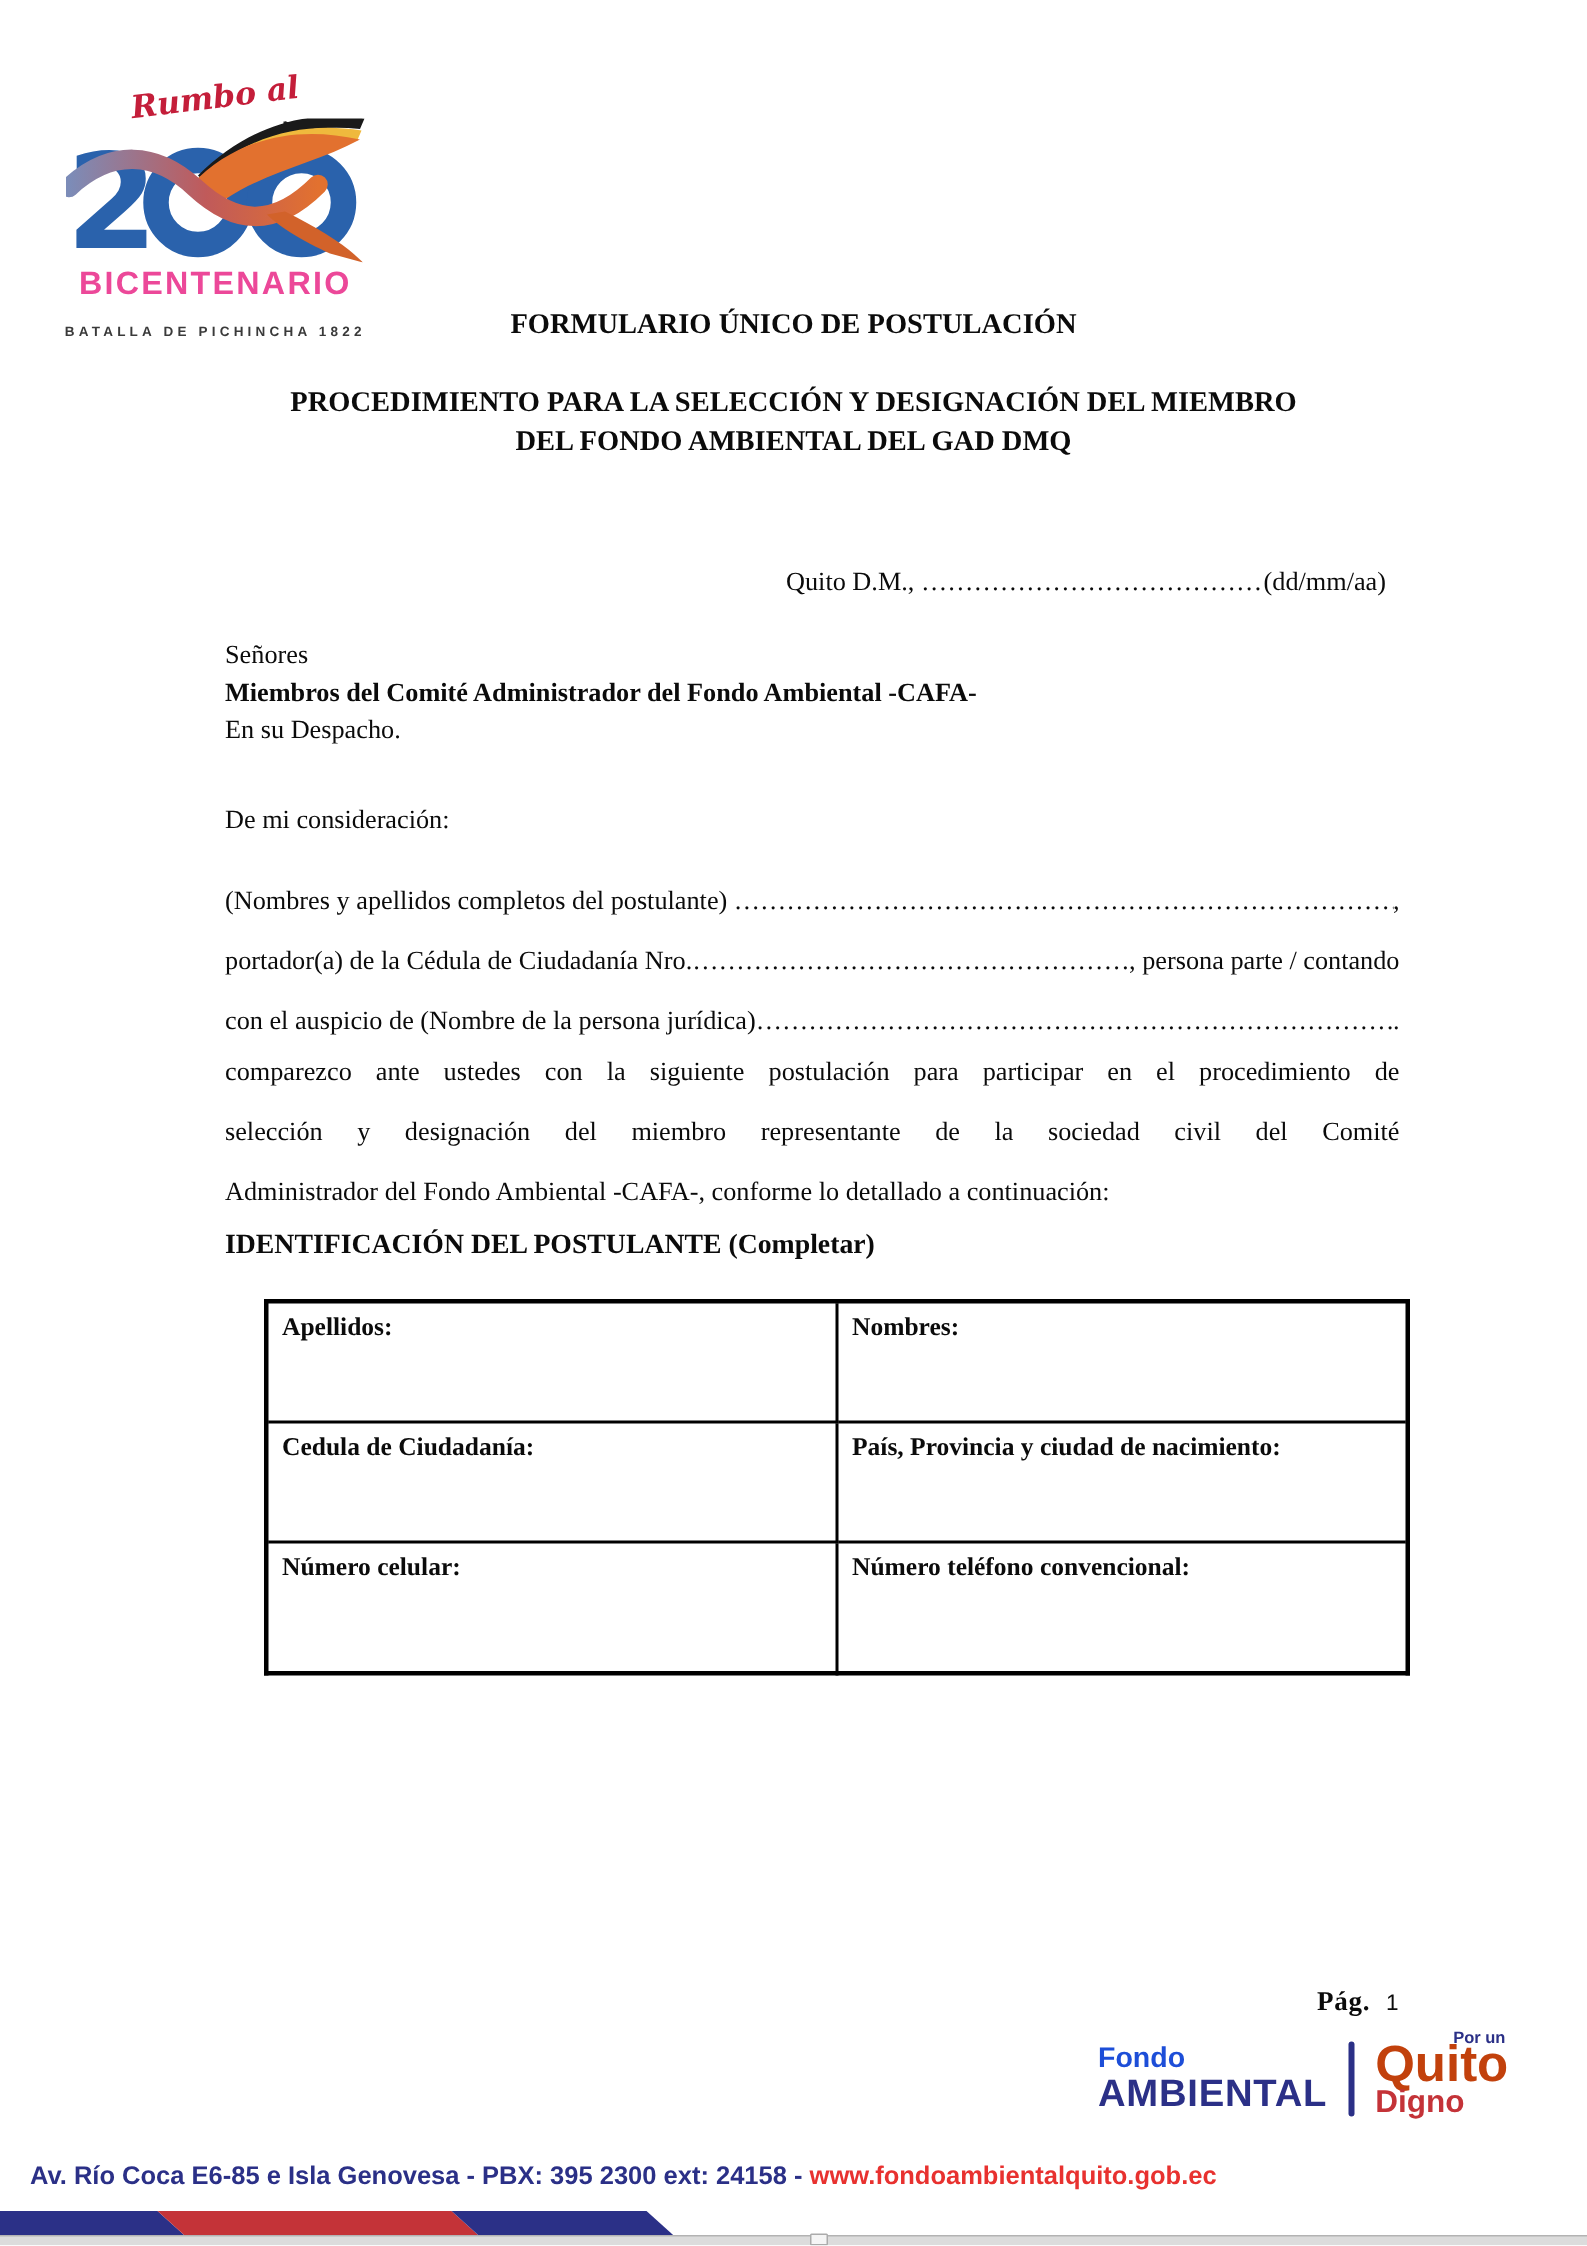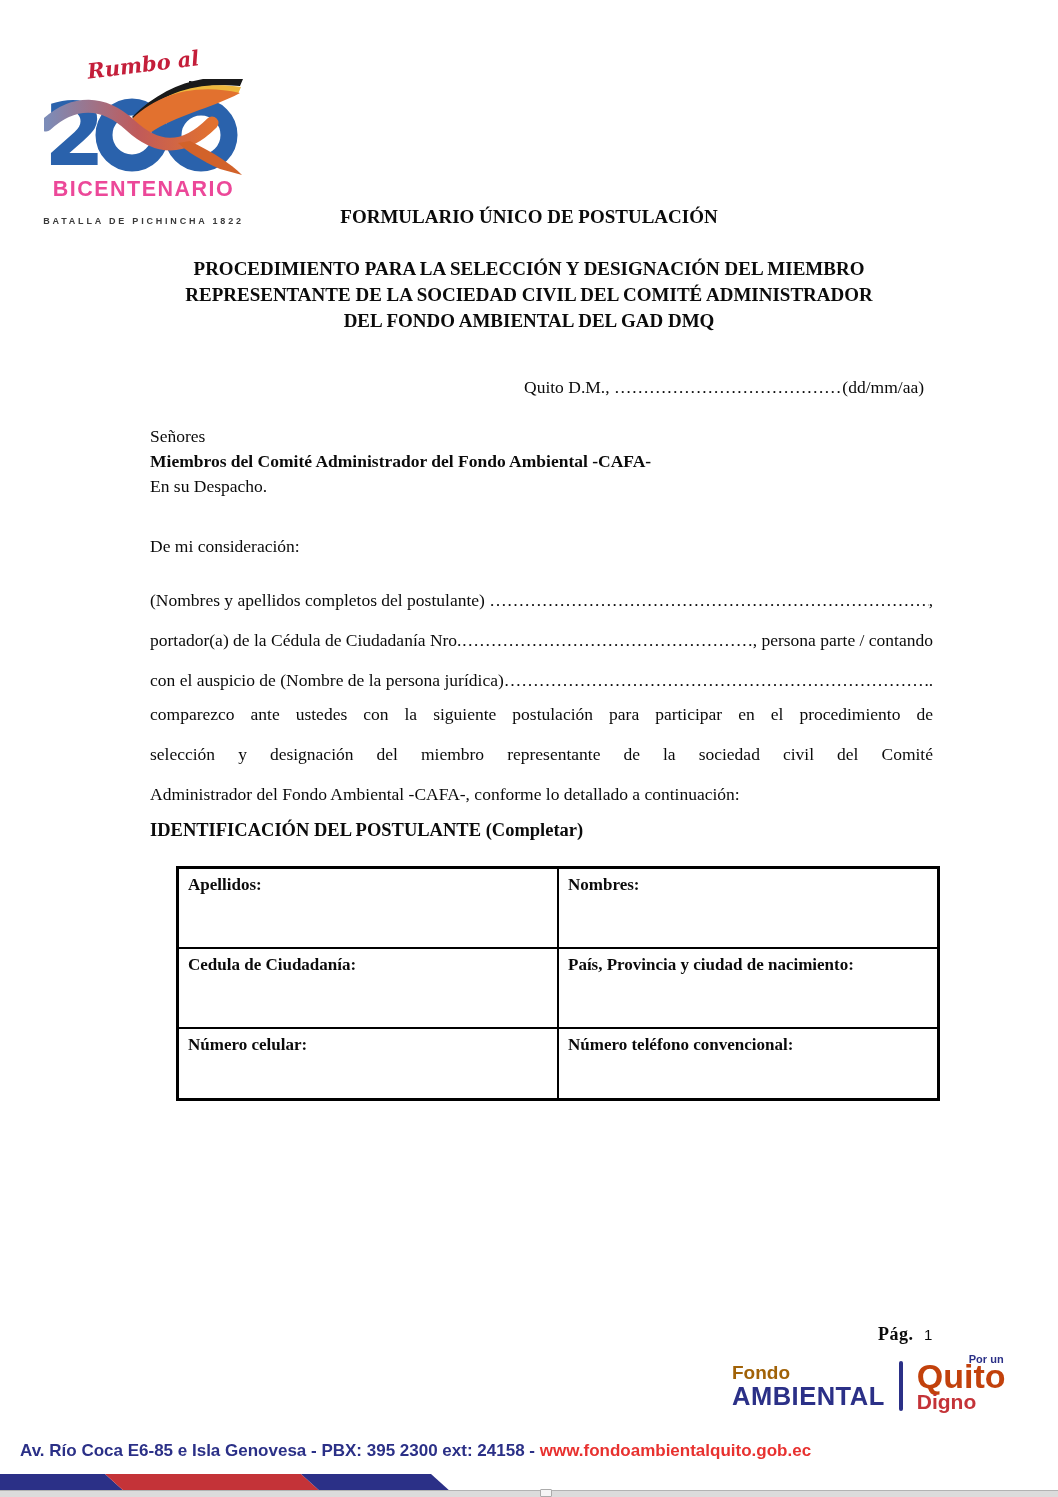--- a/index.html
+++ b/index.html
@@ -57,35 +57,35 @@
   .id-table {
     position:absolute; top:866px; left:148px; width:764px;
     border-collapse:collapse;
   }
   .id-table td {
     border:2px solid #000; vertical-align:top; padding:6px 9px;
     font-size:17px; font-weight:bold; width:50%;
   }
   .id-table tr.r1 td { height:80px; }
   .id-table tr.r2 td { height:80px; }
-  .id-table tr.r3 td { height:72px;font-family:Liberation Serif, serif; }
+  .id-table tr.r3 td { height:88px;font-family:Liberation Serif, serif; }
   .id-table tr.r4 td { height:203px; }
   .id-table { border:3px solid #000;margin-left:28px; }
   .id-table td .wrap { max-width:352px; line-height:23px; }
 
   
   .page-num { position:absolute; top:1324px; left:878px; font-size:18px; }
   .page-num .lbl { font-weight:bold; letter-spacing:0.5px; }
   .page-num .val { font-family:"Liberation Sans", sans-serif; font-size:15px; margin-left:6px; }
 
   
   .brand { position:absolute; top:1360px; left:732px; display:flex; align-items:center;
            font-family:"Liberation Sans", sans-serif; }
   .brand-left { text-align:left; }
-  .brand-fondo { color:#a16207; font-weight:bold; font-size:19px; line-height:20px; }
+  .brand-fondo { color:#1d4ed8; font-weight:bold; font-size:19px; line-height:20px; }
   .brand-ambiental { color:#2b3087; font-weight:bold; font-size:25.5px; line-height:26px; letter-spacing:0.5px; }
   .brand-divider { width:4px; height:50px; background:#2b3087; margin:0 14px; border-radius:2px; }
   .brand-right { position:relative; text-align:left; }
   .brand-porun { position:absolute; top:-7px; left:52px; color:#2b3087; font-weight:bold; font-size:11px; }
   .brand-quito { color:#c2410c; font-weight:bold; font-size:34px; line-height:32px; }
   .brand-digno { color:#c43338; font-weight:bold; font-size:21px; line-height:20px; }
 
   
   .address-row {
     position:absolute; top:1441px; left:20px; font-family:"Liberation Sans", sans-serif;
@@ -136,21 +136,20 @@
       <path d="M2 46 C 30 20, 60 22, 86 46 S 138 74, 168 44" stroke="url(#swoosh)" stroke-width="13" fill="none" stroke-linecap="round"></path>
       <path d="M146 62 C 170 74, 186 84, 198 96 L 176 90 C 158 82, 142 72, 134 64 Z" fill="#d2622a"></path>
     </svg>
     <div class="bic-word">BICENTENARIO</div>
     <div class="bic-tag">BATALLA DE PICHINCHA 1822</div>
   </div>
 
   <div class="title-main">FORMULARIO ÚNICO DE POSTULACIÓN</div>
   <div class="title-sub">
     <div>PROCEDIMIENTO PARA LA SELECCIÓN Y DESIGNACIÓN DEL MIEMBRO</div>
-    <div>REPRESENTANTE DE LA SOCIEDAD CIVIL DEL COMITÉ ADMINISTRADOR</div>
     <div>DEL FONDO AMBIENTAL DEL GAD DMQ</div>
   </div>
 
   <div class="date-row dotline">
     <span class="pre">Quito D.M., </span>
     <span class="dots">………………………………………………………………………………………………………………</span>
     <span class="post">(dd/mm/aa)</span>
   </div>
 
   <div class="recipients">

